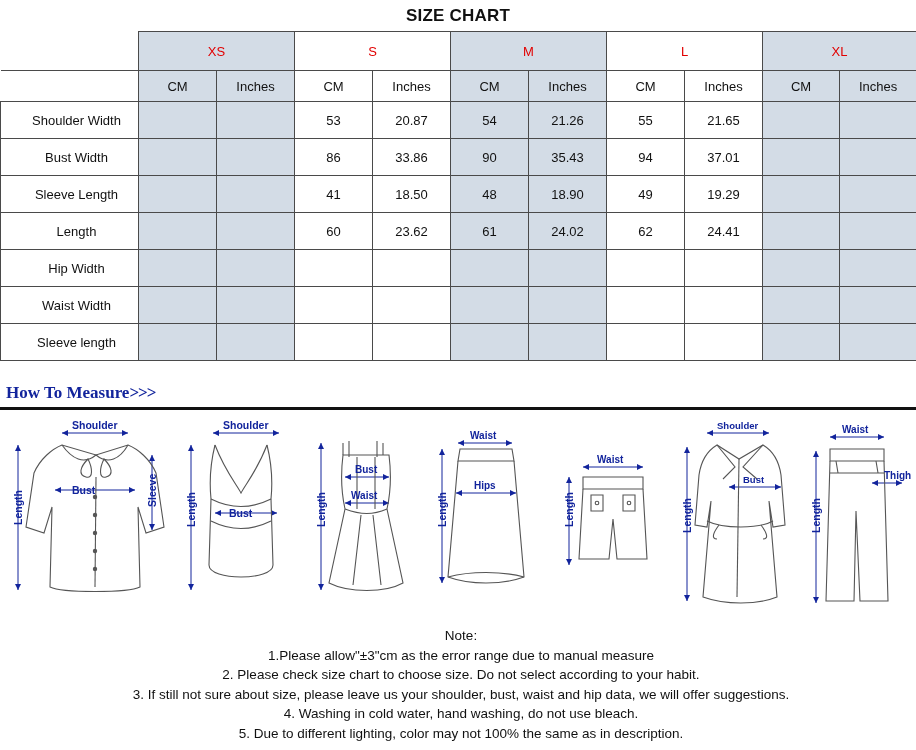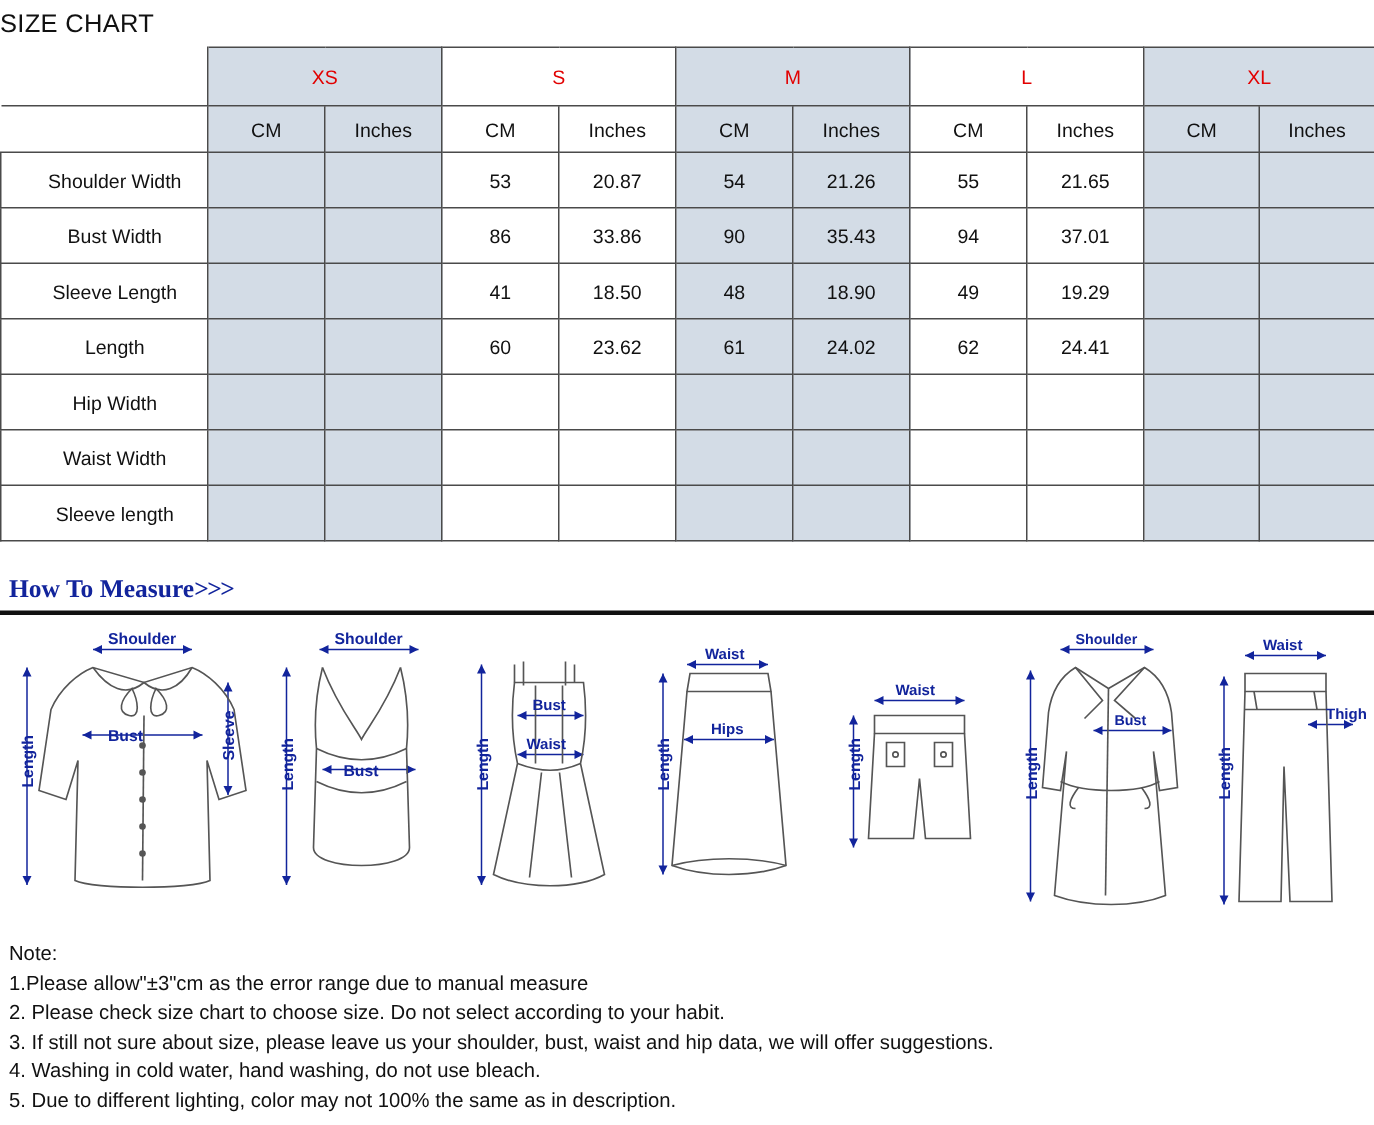--- a/index.html
+++ b/index.html
@@ -14,22 +14,23 @@
     color: #111111;
     overflow: hidden;
     position: relative;
   }
   .page {
     width: 916px;
     height: 750px;
     position: relative;
   }
   .chart-title {
+    text-align: center;
     font-size: 17px;
-    font-weight: normal;
+    font-weight: bold;
     color: #111;
     padding: 6px 0 5px 0;
     letter-spacing: 0.2px;
   }
   table.size-chart {
     border-collapse: collapse;
     width: 916px;
     table-layout: fixed;
   }
   table.size-chart td, table.size-chart th {
@@ -95,21 +96,21 @@
   .fig {
     position: relative;
     height: 205px;
   }
   .notes {
     padding: 6px 0 0 6px;
     font-size: 13.5px;
     line-height: 19.5px;
     color: #111;
   }
-  .notes div { white-space: nowrap; }
+  .notes div { white-space: nowrap; text-align: center; }
   svg text {
     font-family: "Liberation Sans", sans-serif;
     font-weight: bold;
     fill: #12249c;
   }
 </style>
 </head>
 <body>
 
 <div class="page">

